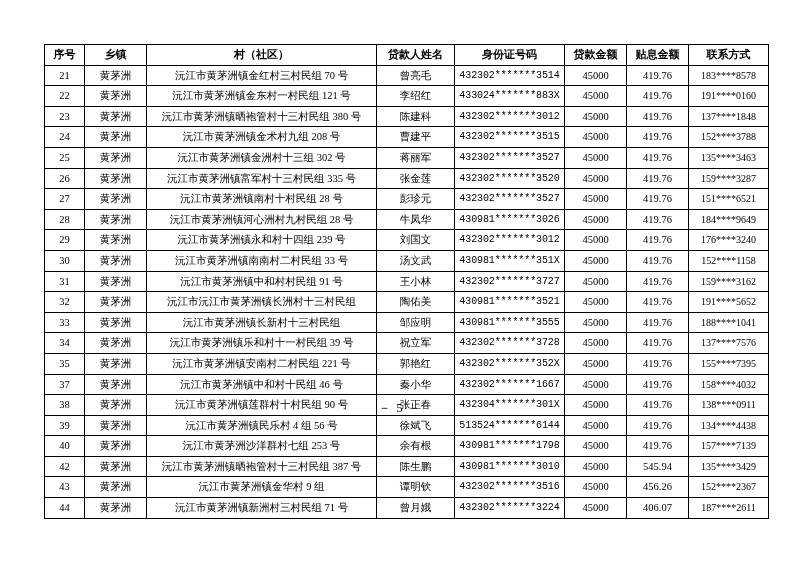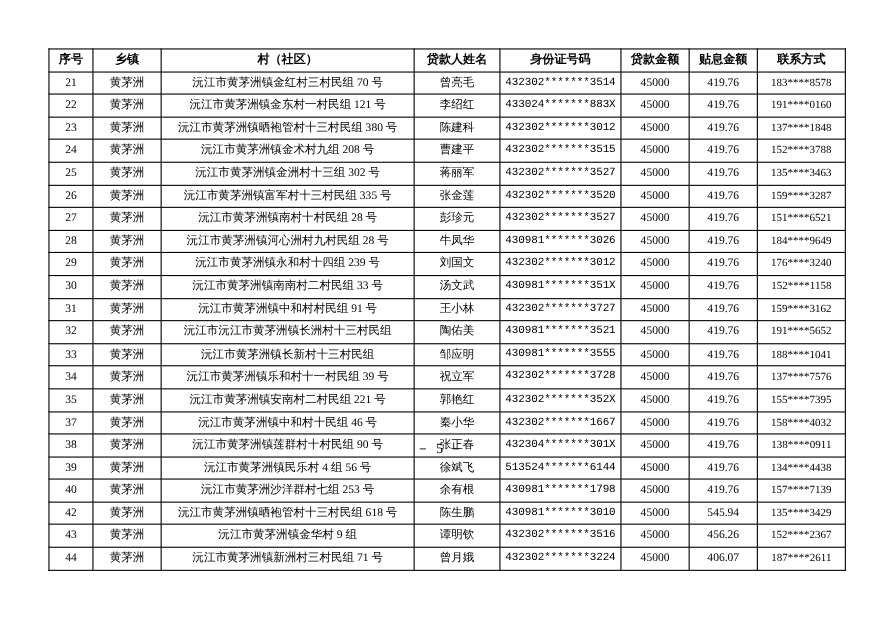--- a/index.html
+++ b/index.html
@@ -288,21 +288,21 @@
           <td class="village">沅江市黄茅洲沙洋群村七组 253 号</td>
           <td>余有根</td>
           <td class="idnum">430981*******1798</td>
           <td>45000</td>
           <td>419.76</td>
           <td class="phone">157****7139</td>
         </tr>
         <tr>
           <td>42</td>
           <td>黄茅洲</td>
-          <td class="village">沅江市黄茅洲镇晒袍管村十三村民组 618 号</td>
+          <td class="village">沅江市黄茅洲镇晒袍管村十三村民组 387 号</td>
           <td>陈生鹏</td>
           <td class="idnum">430981*******3010</td>
           <td>45000</td>
           <td>545.94</td>
           <td class="phone">135****3429</td>
         </tr>
         <tr>
           <td>43</td>
           <td>黄茅洲</td>
           <td class="village">沅江市黄茅洲镇金华村 9 组</td>

